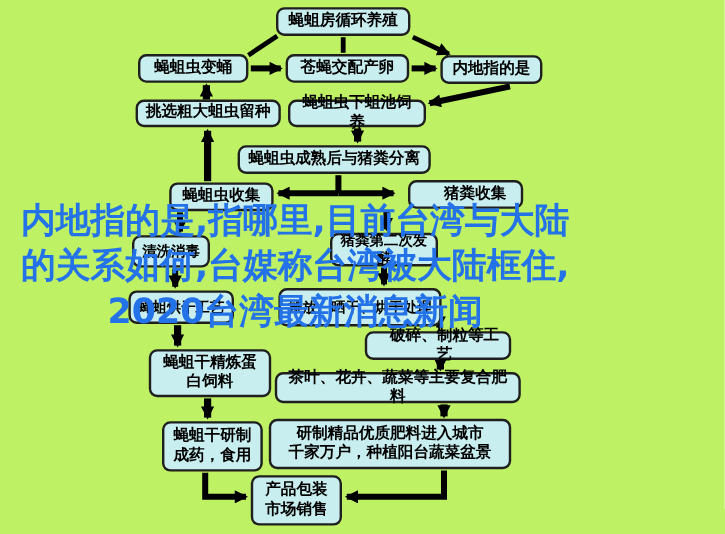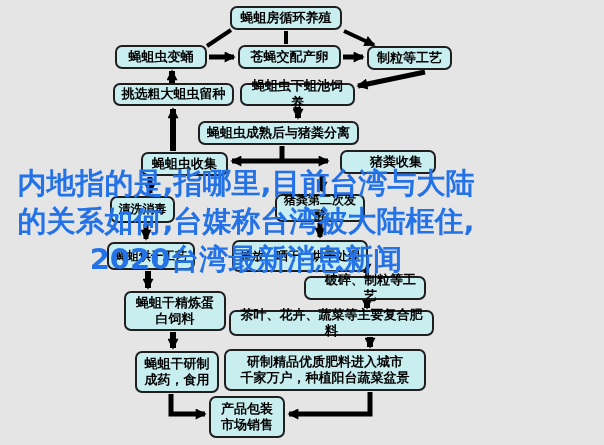--- a/index.html
+++ b/index.html
@@ -1,17 +1,17 @@
 <!DOCTYPE html>
 <html><head>
 <meta charset="utf-8">
 <style>
   html,body{margin:0;padding:0;background:#ffffff;}
   .stage{
-    position:relative;width:604px;height:445px;background:#e5e5e5;overflow:hidden;
+    position:relative;width:604px;height:445px;background:#bef264;overflow:hidden;
     font-family:"DejaVu Sans","Liberation Sans",sans-serif;
   }
   .arrows{position:absolute;left:0;top:0;width:604px;height:445px;z-index:2;}
   .node{
     position:absolute;z-index:3;box-sizing:border-box;
     background:#c8eef0;border:2px solid #1f1f1f;border-radius:7px;
     display:flex;align-items:center;justify-content:center;
     text-align:center;color:#000;font-weight:bold;font-size:13px;line-height:1.25;
     padding:1px 4px;
   }
@@ -68,21 +68,21 @@
   <div class="node" style="left:230px;top:6px;width:112px;height:24px;">
       <span>蝇蛆房循环养殖</span>
     </div>
   <div class="node" style="left:115px;top:45px;width:92px;height:24px;">
       <span>蝇蛆虫变蛹</span>
     </div>
   <div class="node" style="left:238px;top:45px;width:103px;height:24px;">
       <span>苍蝇交配产卵</span>
     </div>
   <div class="node" style="left:367px;top:46px;width:85px;height:24px;">
-      <span>制粒等工艺</span>
+      <span>内地指的是</span>
     </div>
   <div class="node" style="left:113px;top:83px;width:121px;height:23px;">
       <span>挑选粗大蛆虫留种</span>
     </div>
   <div class="node" style="left:240px;top:83px;width:115px;height:23px;">
       <span>蝇蛆虫下蛆池饲养</span>
     </div>
   <div class="node" style="left:198px;top:121px;width:161px;height:24px;align-items:center;">
       <span>蝇蛆虫成熟后与猪粪分离</span>
     </div>

